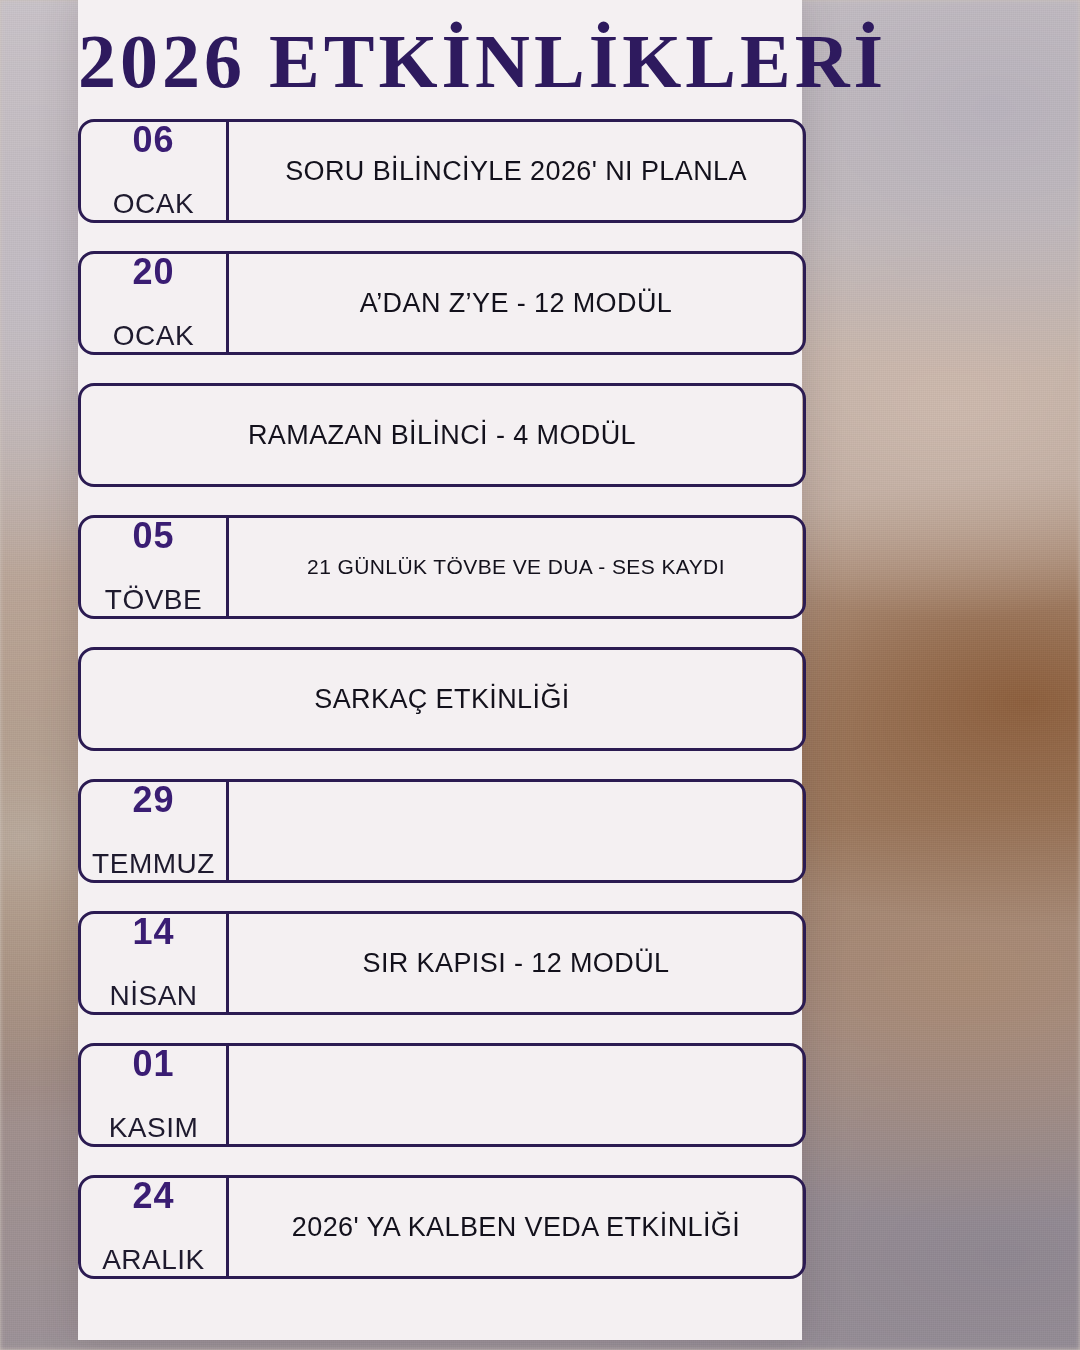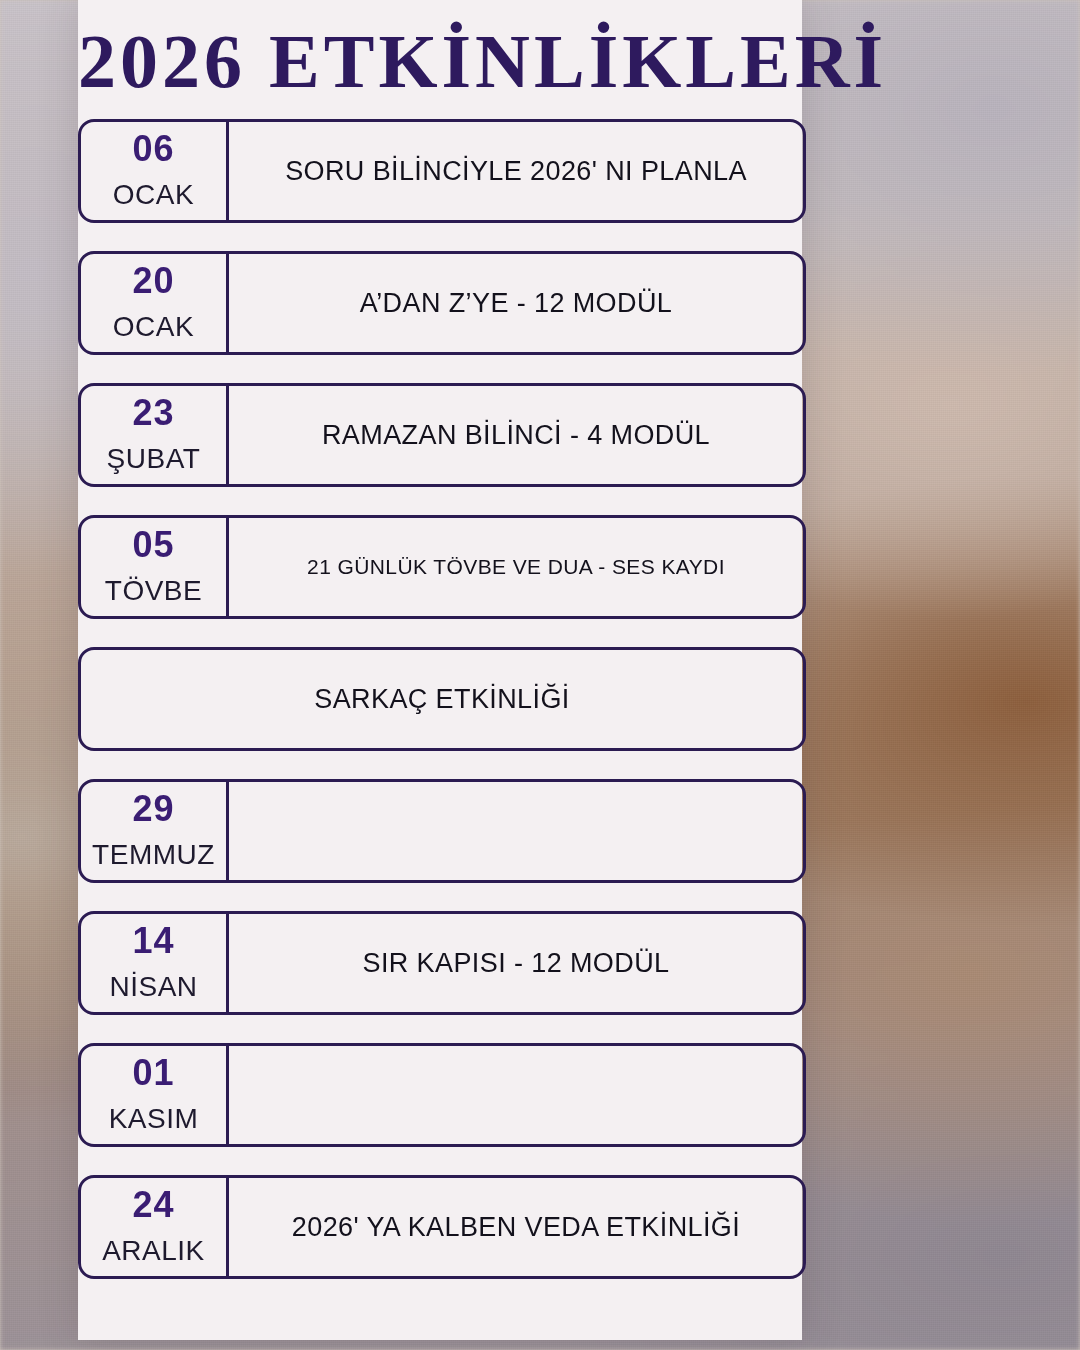--- a/index.html
+++ b/index.html
@@ -85,21 +85,21 @@
   }
   .row:last-child { margin-bottom: 0; }
 
   .date-cell {
     width: 148px;
     flex: 0 0 148px;
     border-right: 3px solid #2b1b52;
     display: flex;
     flex-direction: column;
     align-items: center;
-    justify-content: center;
+    justify-content: space-between;
     box-sizing: border-box;
     padding: 0 0;
   }
   .day {
     font-family: "Liberation Sans", sans-serif;
     font-weight: 700;
     font-size: 36px;
     line-height: 1;
     color: #3a1d73;
     letter-spacing: 1px;
@@ -163,24 +163,20 @@
       <div class="date-cell">
         <span class="day">20</span>
         <span class="month">OCAK</span>
       </div>
       <div class="event-cell">
         <span class="event-text">A’DAN Z’YE - 12 MODÜL</span>
       </div>
     </div>
 
     <div class="row">
-      <div class="date-cell">
-        <span class="day">23</span>
-        <span class="month">ŞUBAT</span>
-      </div>
       <div class="event-cell">
         <span class="event-text">RAMAZAN BİLİNCİ - 4 MODÜL</span>
       </div>
     </div>
 
     <div class="row">
       <div class="date-cell">
         <span class="day">05</span>
         <span class="month">TÖVBE</span>
       </div>

